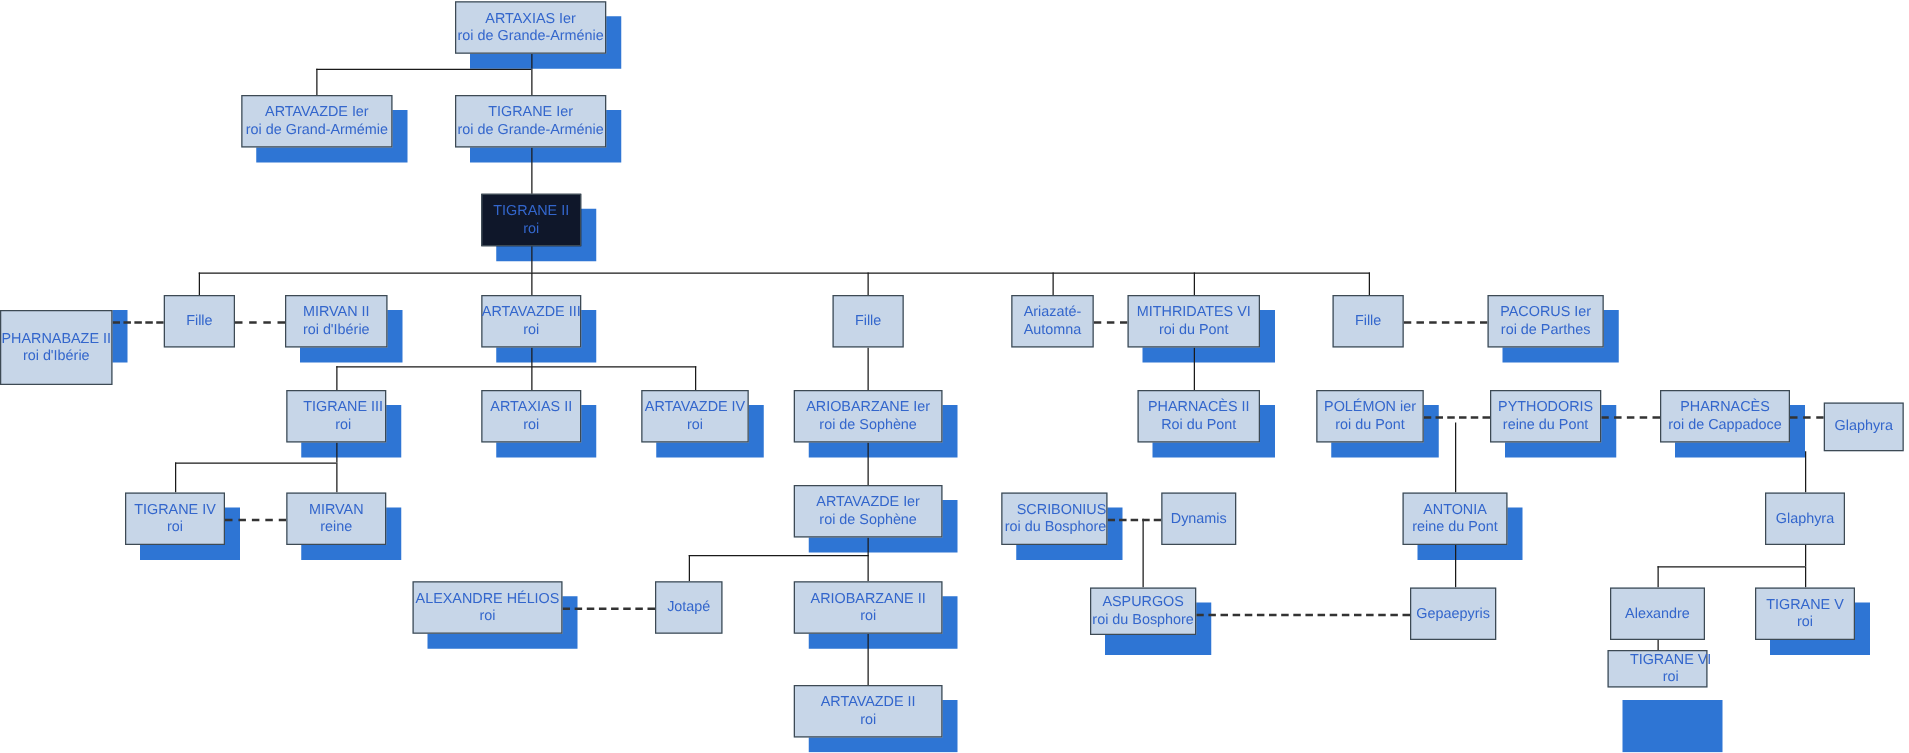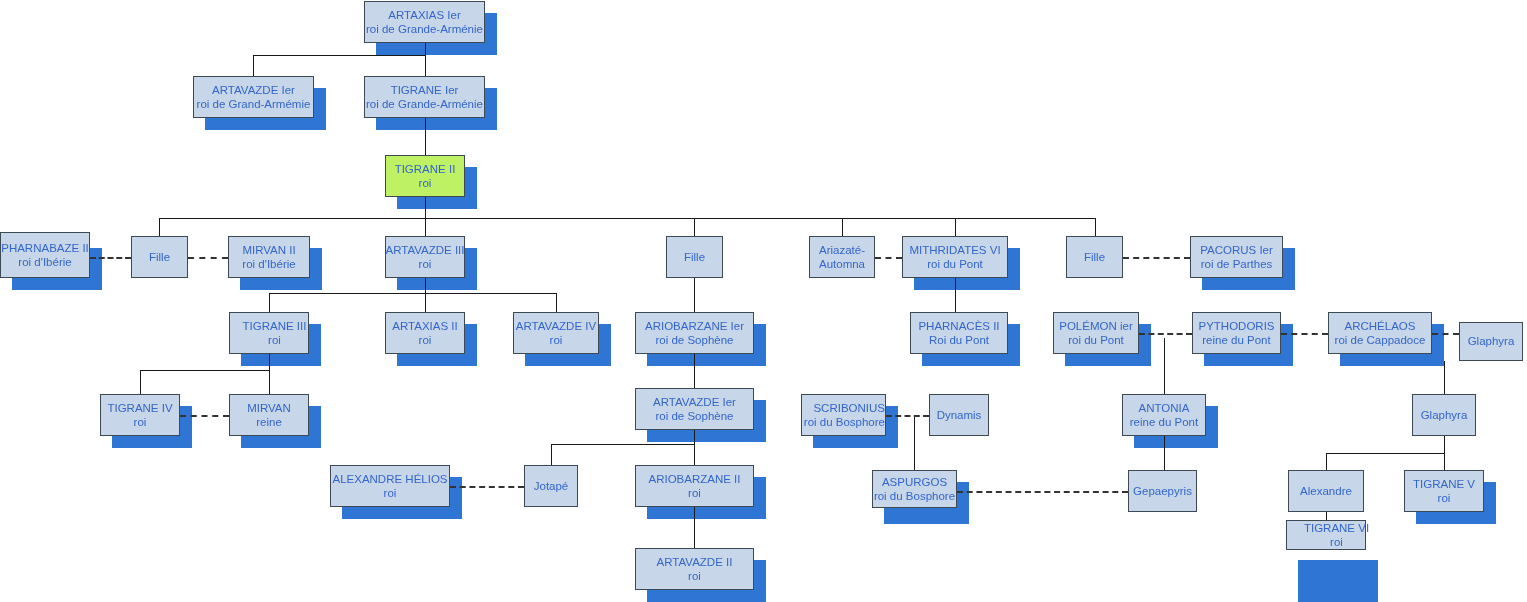--- a/index.html
+++ b/index.html
@@ -133,25 +133,25 @@
       <span class="l2">roi de Grande-Arménie</span>
     </div>
     <div class="node" style="left: 193px; top: 76px; width: 121px; height: 42px; background: rgb(199, 214, 232); border-color: rgb(61, 74, 84); color: rgb(51, 102, 204);">
       <span class="l1">ARTAVAZDE Ier</span>
       <span class="l2">roi de Grand-Armémie</span>
     </div>
     <div class="node" style="left: 364px; top: 76px; width: 121px; height: 42px; background: rgb(199, 214, 232); border-color: rgb(61, 74, 84); color: rgb(51, 102, 204);">
       <span class="l1">TIGRANE Ier</span>
       <span class="l2">roi de Grande-Arménie</span>
     </div>
-    <div class="node" style="left: 385px; top: 155px; width: 80px; height: 42px; background: #bef264; border-color: rgb(61, 74, 84); color: rgb(51, 102, 204);">
+    <div class="node" style="left: 385px; top: 155px; width: 80px; height: 42px; background: #0f172a; border-color: rgb(61, 74, 84); color: rgb(51, 102, 204);">
       <span class="l1">TIGRANE II</span>
       <span class="l2">roi</span>
     </div>
-    <div class="node" style="left: 0px; top: 232px; width: 90px; height: 46px; background: rgb(199, 214, 232); border-color: rgb(61, 74, 84); color: rgb(51, 102, 204);">
+    <div class="node" style="left: 0px; top: 248px; width: 90px; height: 60px; background: rgb(199, 214, 232); border-color: rgb(61, 74, 84); color: rgb(51, 102, 204);">
       <span class="l1">PHARNABAZE II</span>
       <span class="l2">roi d'Ibérie</span>
     </div>
     <div class="node" style="left: 131px; top: 236px; width: 57px; height: 42px; background: rgb(199, 214, 232); border-color: rgb(61, 74, 84); color: rgb(51, 102, 204);">
       <span class="l1">Fille</span>
     </div>
     <div class="node" style="left: 228px; top: 236px; width: 82px; height: 42px; background: rgb(199, 214, 232); border-color: rgb(61, 74, 84); color: rgb(51, 102, 204);">
       <span class="l1">MIRVAN II</span>
       <span class="l2">roi d'Ibérie</span>
     </div>
@@ -199,21 +199,21 @@
     </div>
     <div class="node" style="left: 1053px; top: 312px; width: 86px; height: 42px; background: rgb(199, 214, 232); border-color: rgb(61, 74, 84); color: rgb(51, 102, 204);">
       <span class="l1">POLÉMON ier</span>
       <span class="l2">roi du Pont</span>
     </div>
     <div class="node" style="left: 1192px; top: 312px; width: 89px; height: 42px; background: rgb(199, 214, 232); border-color: rgb(61, 74, 84); color: rgb(51, 102, 204);">
       <span class="l1">PYTHODORIS</span>
       <span class="l2">reine du Pont</span>
     </div>
     <div class="node" style="left: 1328px; top: 312px; width: 104px; height: 42px; background: rgb(199, 214, 232); border-color: rgb(61, 74, 84); color: rgb(51, 102, 204);">
-      <span class="l1">ARCHÉLAOS</span>
+      <span class="l1">PHARNACÈS</span>
       <span class="l2">roi de Cappadoce</span>
     </div>
     <div class="node" style="left: 1459px; top: 322px; width: 64px; height: 39px; background: rgb(199, 214, 232); border-color: rgb(61, 74, 84); color: rgb(51, 102, 204);">
       <span class="l1">Glaphyra</span>
     </div>
     <div class="node" style="left: 100px; top: 394px; width: 80px; height: 42px; background: rgb(199, 214, 232); border-color: rgb(61, 74, 84); color: rgb(51, 102, 204);">
       <span class="l1">TIGRANE IV</span>
       <span class="l2">roi</span>
     </div>
     <div class="node" style="left: 229px; top: 394px; width: 80px; height: 42px; background: rgb(199, 214, 232); border-color: rgb(61, 74, 84); color: rgb(51, 102, 204);">

